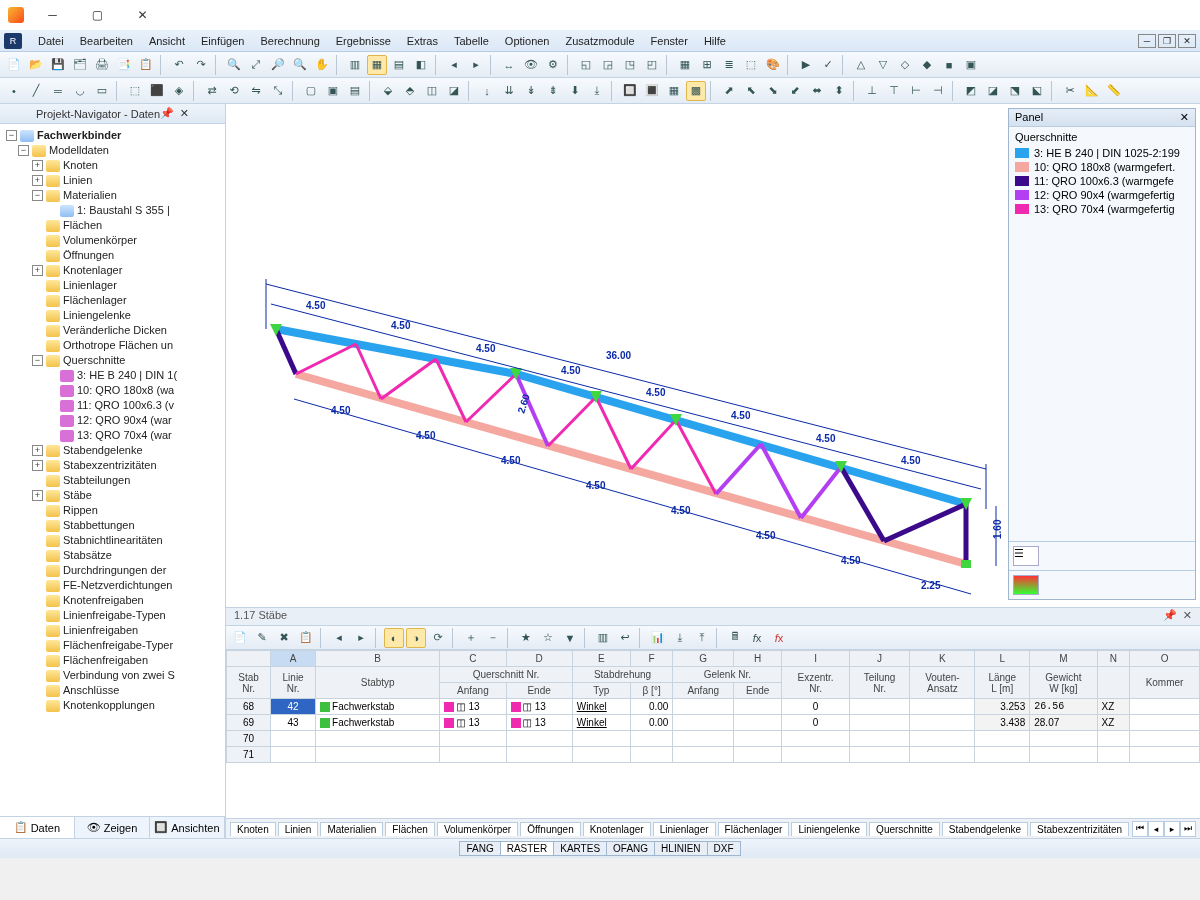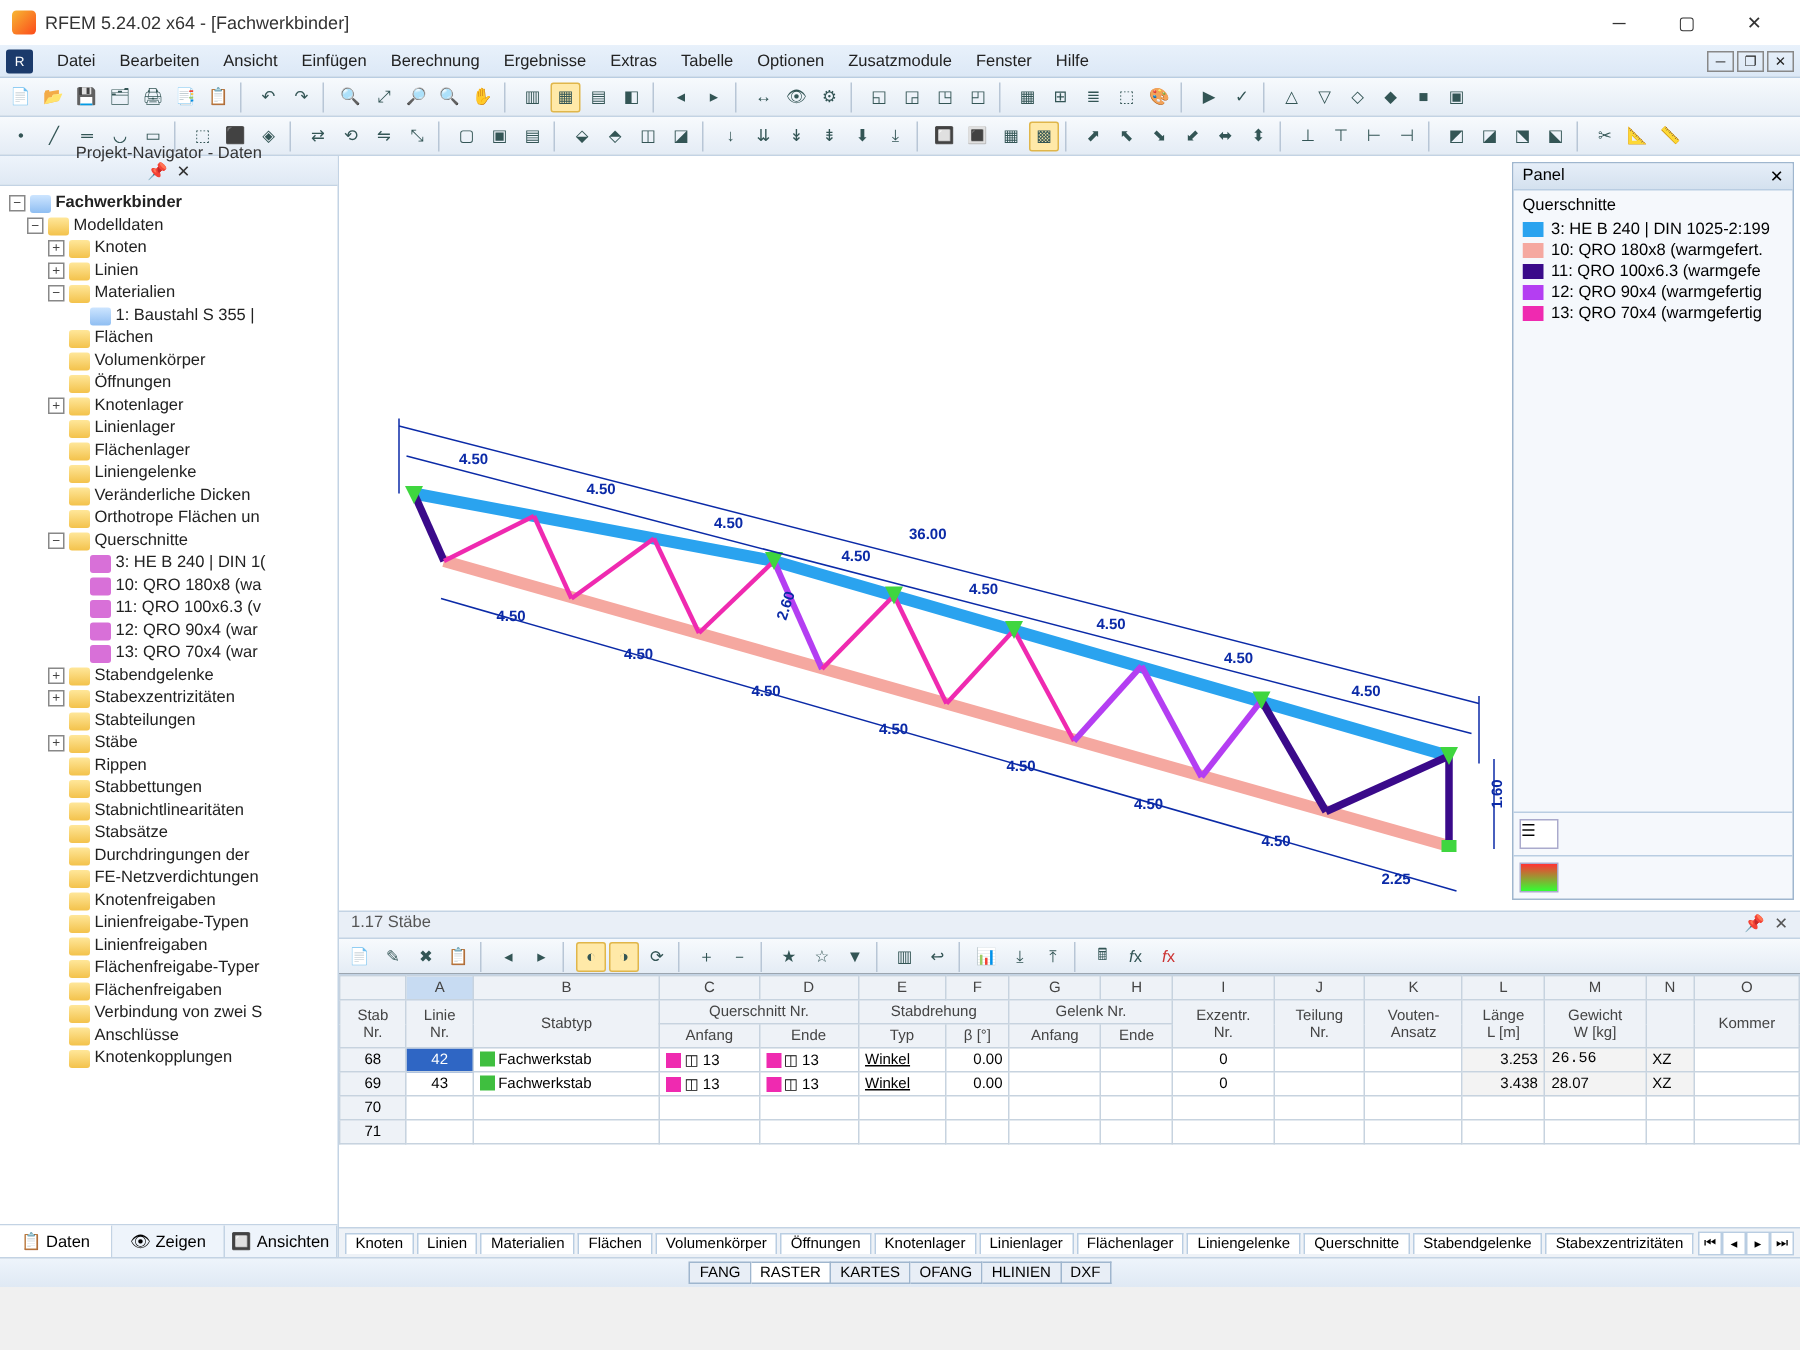--- a/index.html
+++ b/index.html
@@ -13,21 +13,21 @@
 .menubar .logo { width:18px; height:16px; background:#1b3a6b; border-radius:2px; margin-right:8px; display:flex; align-items:center; justify-content:center; color:#fff; font-size:9px;}
 .menubar .mi { padding:2px 8px; cursor:default; }
 .menubar .spacer{flex:1;}
 .menubar .mdibtn{width:18px; height:14px; border:1px solid #888; margin-left:2px; font-size:9px; display:flex; align-items:center; justify-content:center;}
 .toolbar { height:26px; background:linear-gradient(#f7fafd,#e4ecf5); border-bottom:1px solid #c3d3e4; display:flex; align-items:center; padding:0 4px; gap:2px; font-size:11px;}
 .tb-sep{width:5px; height:20px; border-left:1px solid #b8c6d6; margin:0 2px;}
 .tb-btn{width:20px; height:20px; border:1px solid transparent; border-radius:2px; display:flex; align-items:center; justify-content:center; font-size:11px; color:#355; }
 .tb-combo{height:20px; min-width:220px; border:1px solid #9bb3cc; background:#fff; display:flex; align-items:center; padding:0 4px; font-size:11px;}
 .main { display:flex; height: 734px; }
 .navigator { width:226px; background:#fff; border-right:1px solid #c3d3e4; display:flex; flex-direction:column; }
-.nav-title { height:20px; background:linear-gradient(#eef4fb,#dfe9f4); border-bottom:1px solid #c3d3e4; font-size:11px; padding:2px 6px; display:flex; align-items:center; justify-content:flex-end; color:#333;flex-direction:column;}
+.nav-title { height:20px; background:linear-gradient(#eef4fb,#dfe9f4); border-bottom:1px solid #c3d3e4; font-size:11px; padding:2px 6px; display:flex; align-items:center; justify-content:center; color:#333;}
 .nav-title .x{font-size:11px;}
 .tree { flex:1; overflow:auto; font-size:11px; padding:4px 0 4px 4px; line-height:15px; color:#222; }
 .tree .node{display:flex; align-items:center; gap:3px; white-space:nowrap; padding:0 2px;}
 .tree .exp{width:11px; height:11px; border:1px solid #888; font-size:9px; line-height:9px; text-align:center; color:#444; background:#fff;}
 .tree .noexp{width:11px;}
 .tree .ico{width:14px; height:12px; border-radius:2px;}
 .tree .fld{background:linear-gradient(#ffe79a,#f3c24b);}
 .tree .doc{background:linear-gradient(#cde5ff,#8fbef2);}
 .tree .cs{background:#d870d8;}
 .tree .bold{font-weight:bold;}
@@ -37,21 +37,21 @@
 .nav-tab.active{background:#fff;}
 .center { flex:1; display:flex; flex-direction:column; position:relative;}
 .viewport{flex:1; background:#fff; position:relative; overflow:hidden; border-bottom:1px solid #c3d3e4;}
 .panel{position:absolute; right:4px; top:4px; width:188px; background:#f5f8fc; border:1px solid #9fb6ce; font-size:11px;}
 .panel-title{background:linear-gradient(#e6eef8,#d4e1ef); padding:2px 6px; border-bottom:1px solid #b9cde2; display:flex; justify-content:space-between;}
 .panel-body{padding:4px 6px;}
 .leg{display:flex; align-items:center; gap:5px; margin:2px 0; white-space:nowrap; overflow:hidden;}
 .leg .sw{width:14px; height:10px;}
 .panel-foot{border-top:1px solid #b9cde2; padding:4px; display:flex; gap:4px;}
 .panel-foot .fbtn{width:26px; height:20px; border:1px solid #aac; background:#fff;}
-.table-area{height:230px; display:flex; flex-direction:column; background:#000000;}
+.table-area{height:230px; display:flex; flex-direction:column; background:#3b82f6;}
 .table-title{height:18px; font-size:11px; color:#555; padding:1px 8px; background:#e9eff7; border-bottom:1px solid #c3d3e4; display:flex; justify-content:space-between;}
 .table-toolbar{height:24px; display:flex; align-items:center; gap:2px; padding:2px 4px; border-bottom:1px solid #c3d3e4; background:linear-gradient(#f7fafd,#e4ecf5);}
 .grid{flex:1; overflow:auto; background:#fff;}
 table.data{border-collapse:collapse; font-size:10px; width:100%;}
 table.data th, table.data td{border:1px solid #c7d3df; padding:1px 4px; height:16px; white-space:nowrap;}
 table.data th{background:#eef2f7; font-weight:normal; color:#444; text-align:center;}
 table.data th.colA{background:#c7dbf2;}
 table.data td.rh{background:#eef2f7; text-align:center;}
 table.data td.sel{background:#2f66c4; color:#fff;}
 .csw{display:inline-block; width:10px; height:10px; vertical-align:middle; margin-right:2px;}
@@ -65,21 +65,20 @@
 .status-grp .sb:first-child{border-left:1px solid #9fb6ce;}
 .status-grp .sb.active{background:#fff;text-align:right;}
 svg{position:absolute; top:0; left:0;}
 .dim-text{font-size:10px; fill:#0b2aa7; font-weight:bold;}
 </style>
 </head>
 <body>
 
 <div class="titlebar">
   <div class="icon"></div>
-  <div class="title">RFEM 5.24.02 x64 - [Fachwerkbinder]</div>
   <div class="winbtns">
     <div class="winbtn">─</div>
     <div class="winbtn">▢</div>
     <div class="winbtn">✕</div>
   </div>
 </div>
 
 <div class="menubar">
   <div class="logo">R</div>
   <div class="mi"><span>Datei</span></div>

